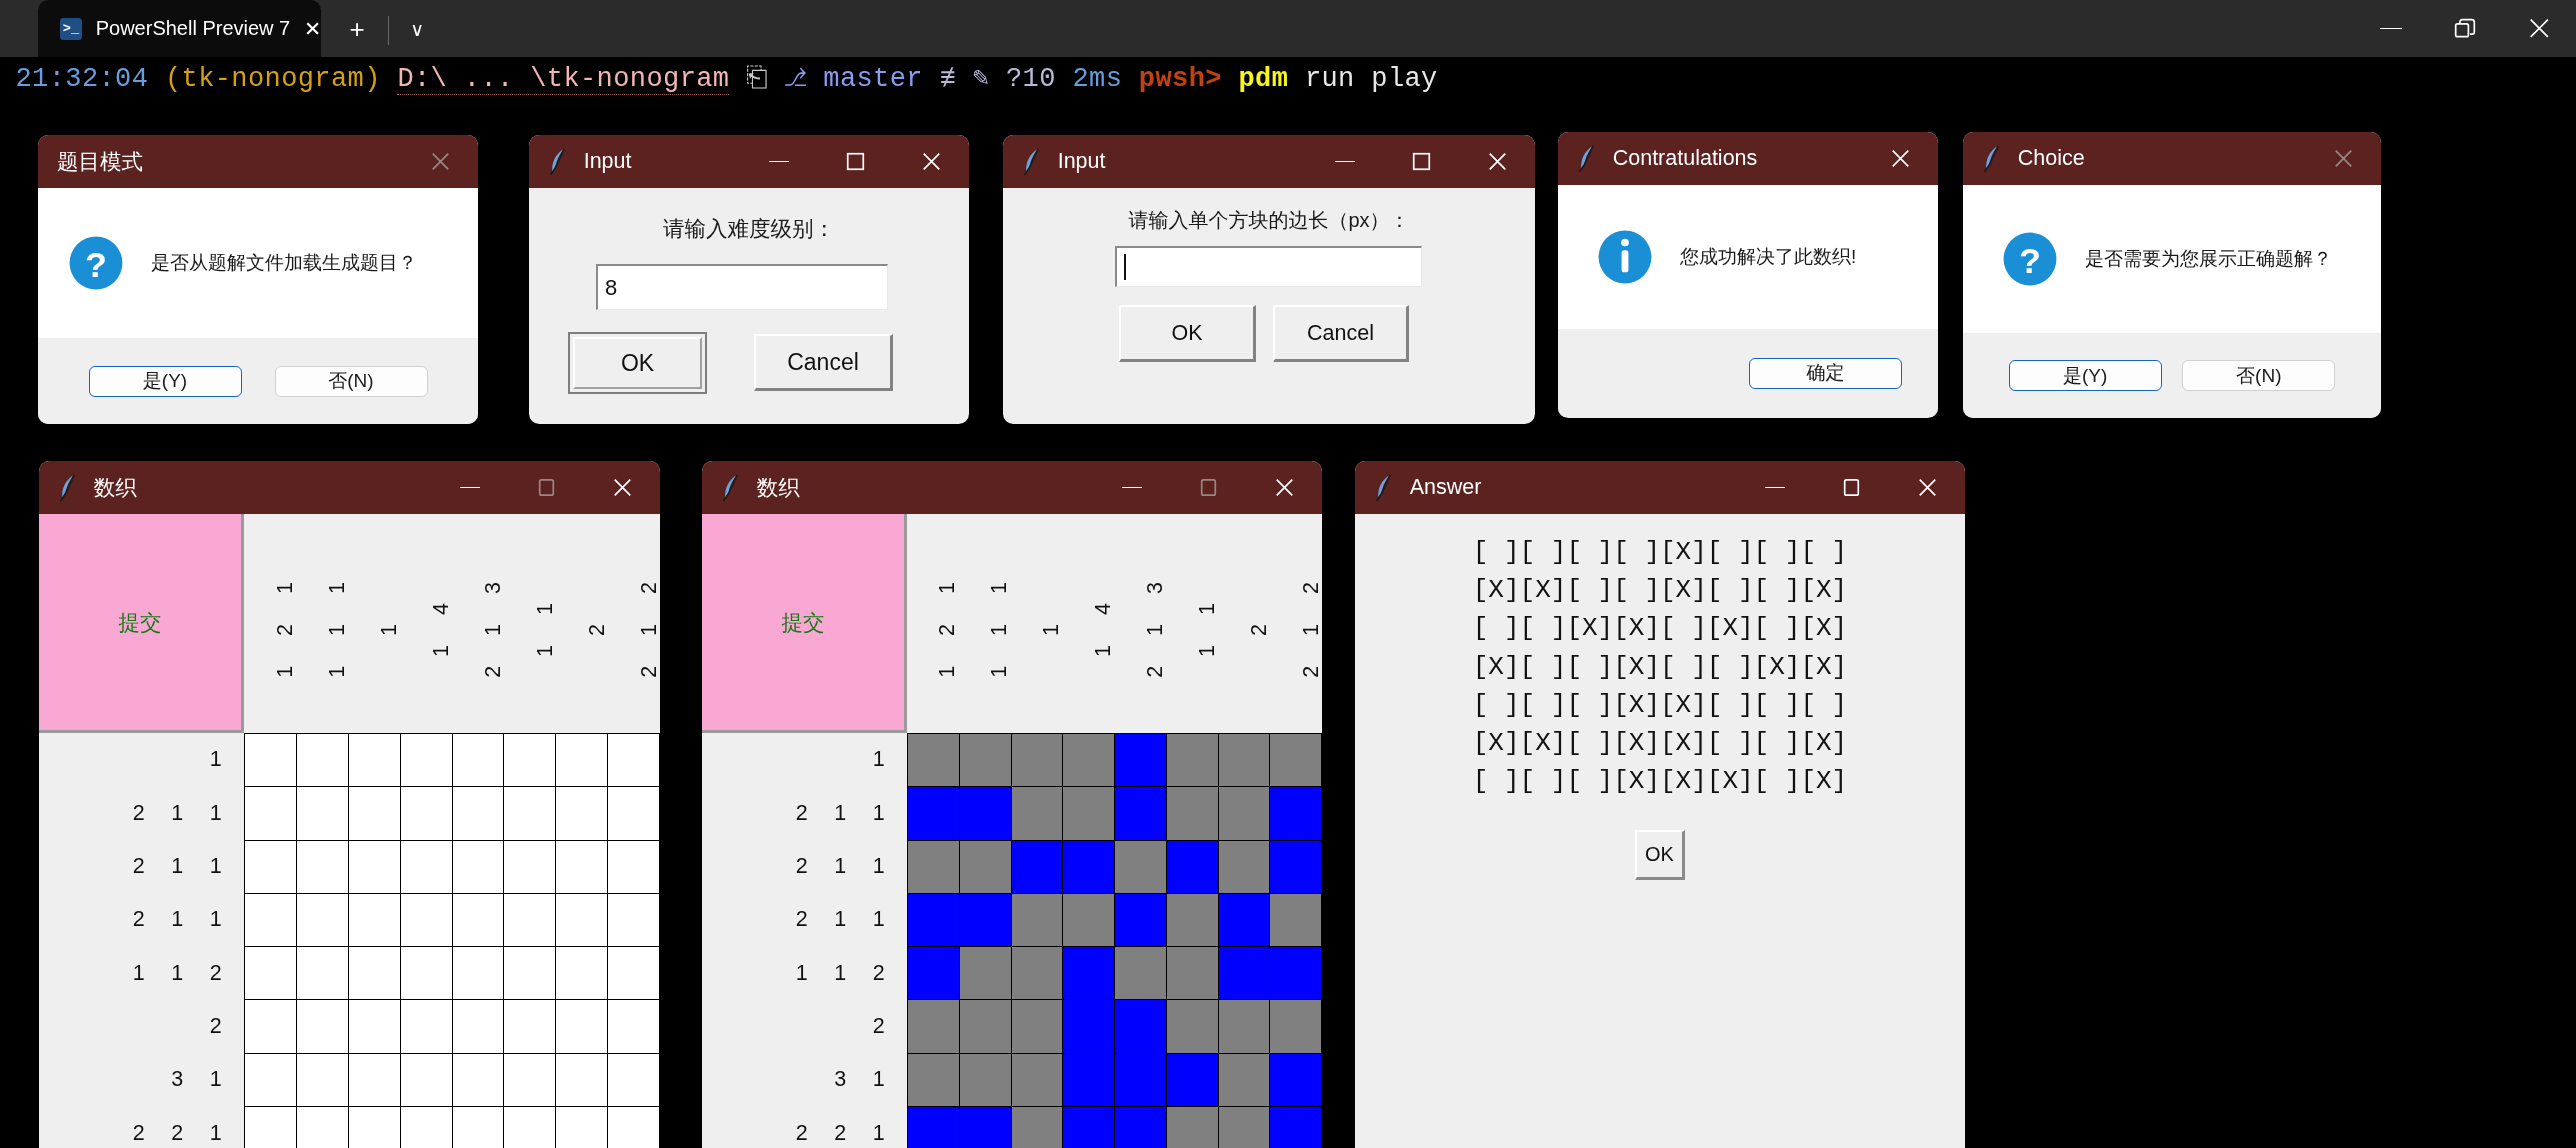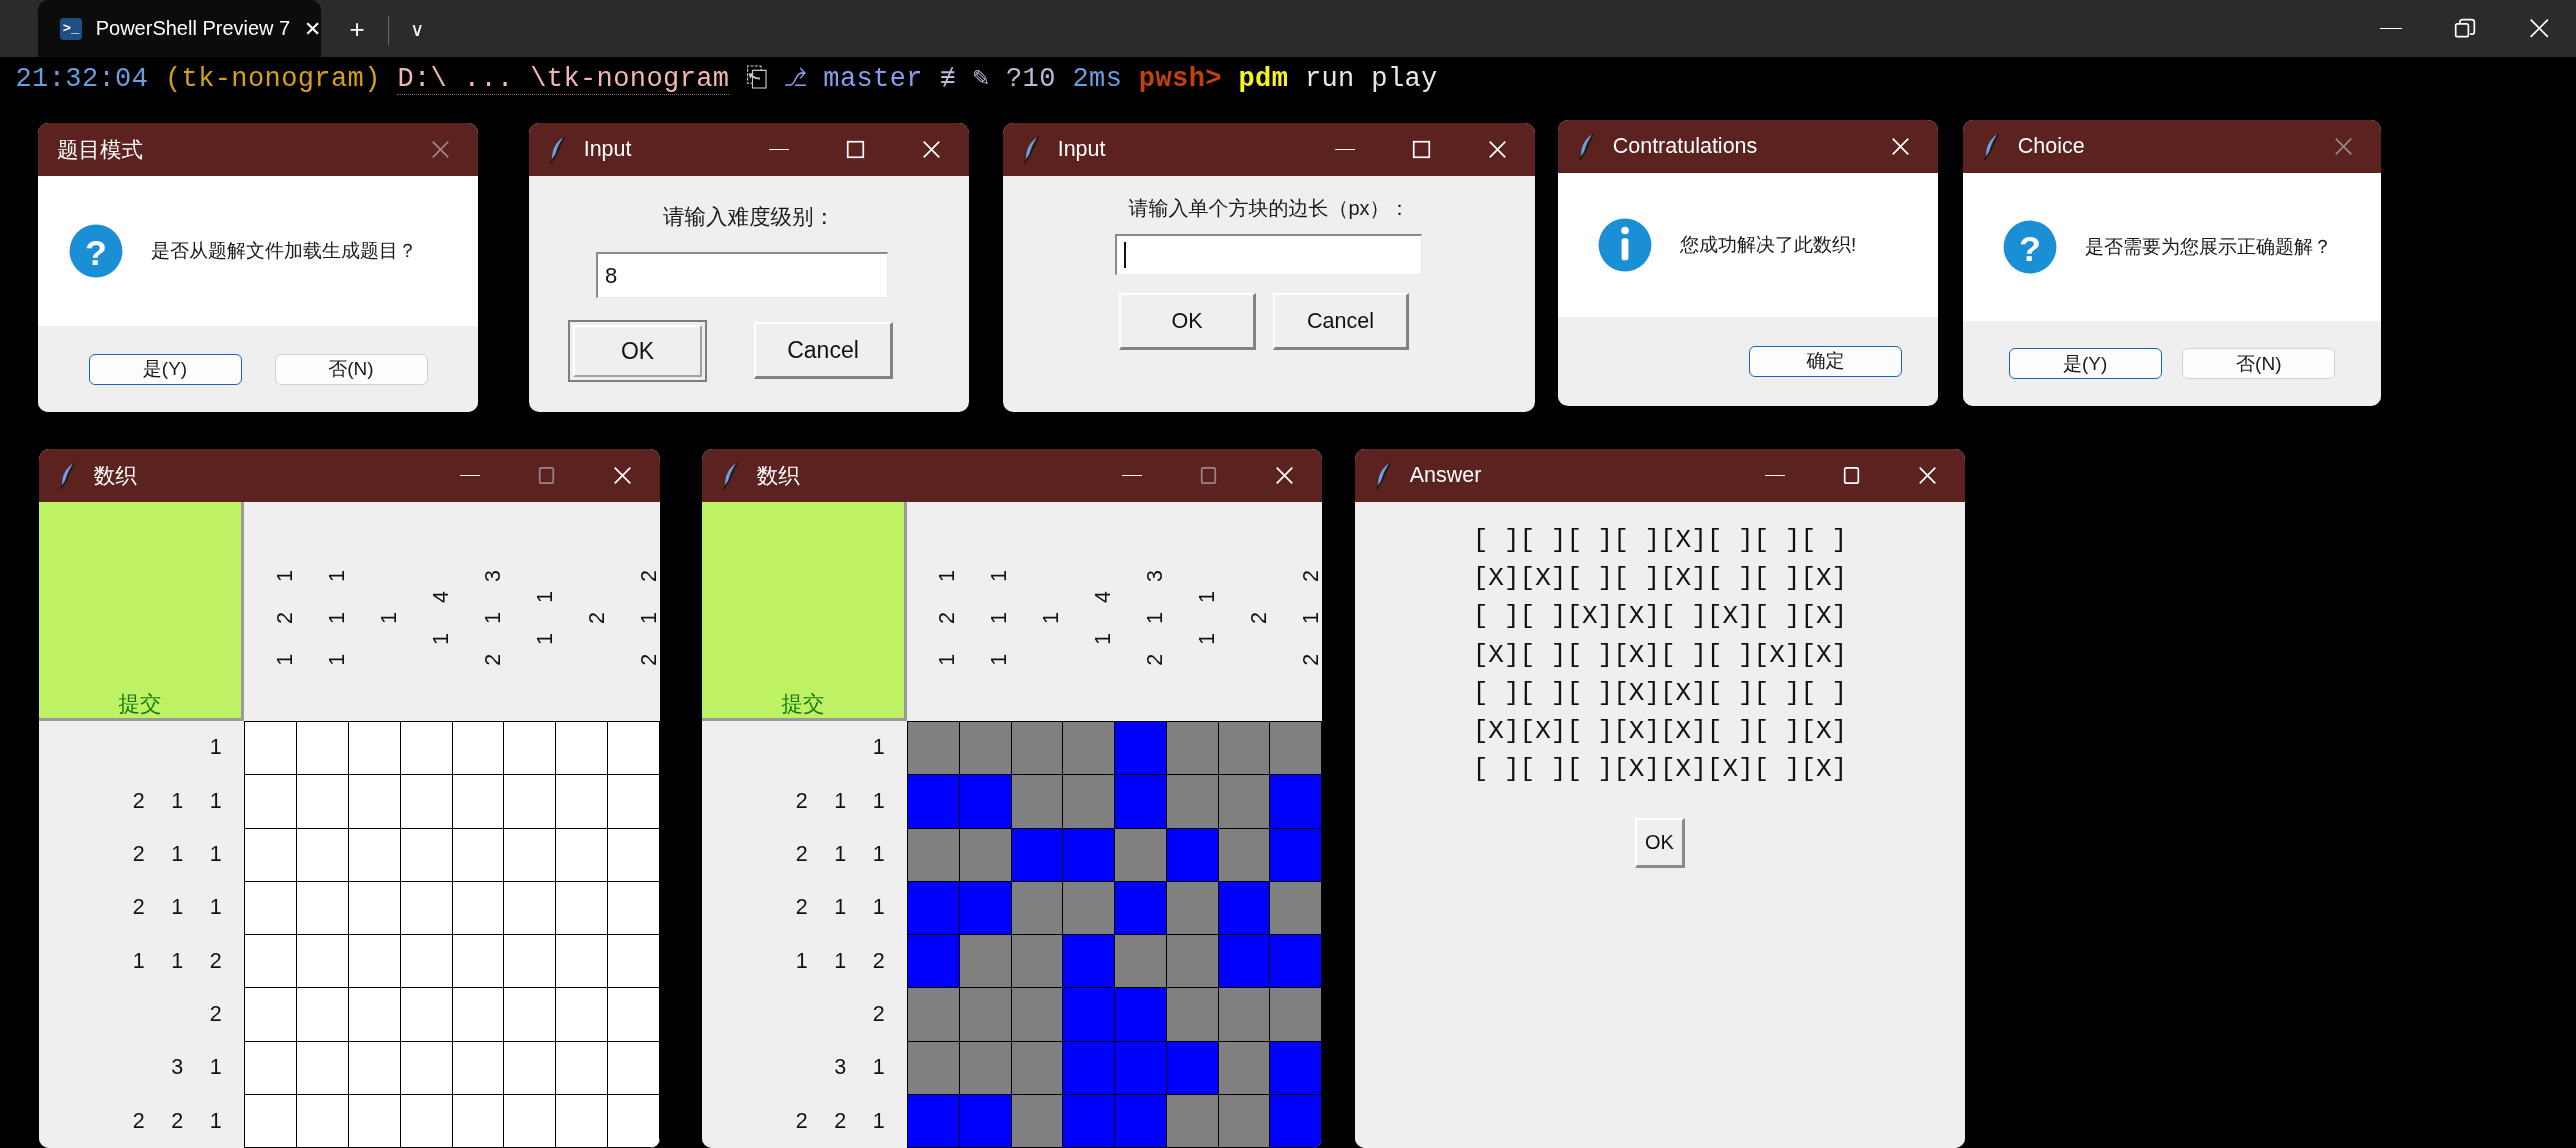--- a/index.html
+++ b/index.html
@@ -75,20 +75,21 @@
   .c-cmd  { color: #f6f61a; font-weight: bold; }
   .c-args { color: #e8e8e8; }
 
   
   .tkwin {
     position: absolute;
     background: #efefef;
     border-radius: 10.3px;
     overflow: hidden;
     box-shadow: 0 1.7px 8.6px rgba(0,0,0,0.55);
+    margin-top: 12px;
   }
   .tkbar {
     height: 53px;
     background: #5b2220;
     display: flex; align-items: center;
     padding-left: 19px;
     color: #ffffff;
   }
   .tkbar.inactive { background: #5b2220; }
   .feather { width: 22px; height: 29px; flex: none; margin-right: 13.7px; }
@@ -157,24 +158,24 @@
     width:100%; height:100%;
     border-top: 2.6px solid #ffffff; border-left: 2.6px solid #ffffff;
     border-right: 2.6px solid #a0a0a0; border-bottom: 2.6px solid #a0a0a0;
     display:flex; align-items:center; justify-content:center;
   }
 
   
   .nono-panel { display: flex; flex-direction: column; height: calc(100% - 53px); }
   .nono-top { display: flex; }
   .nono-submit-cell {
-    background: #bef264;
+    background: #f9a8d4;
     border-right: 3.4px solid #9a9a9a;
     border-bottom: 3.4px solid #9a9a9a;
-    display: flex; align-items: flex-end; justify-content: center;
+    display: flex; align-items: center; justify-content: center;
   }
   .nono-submit { color: #137a13; font-size: 21.5px; }
   .colclues { background: #efefef; display: flex; align-items: flex-end; }
   .colclue {
     display: flex; flex-direction: row; align-items: center; justify-content: flex-end;
     height: 100%;
   }
   .rot {
     writing-mode: vertical-rl;
     transform: rotate(180deg);

